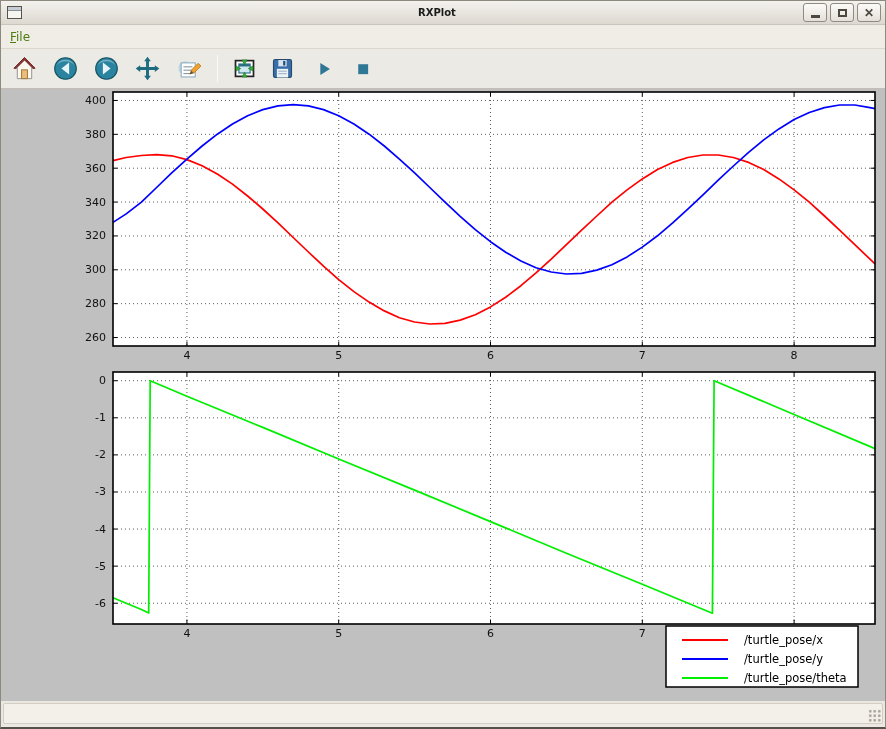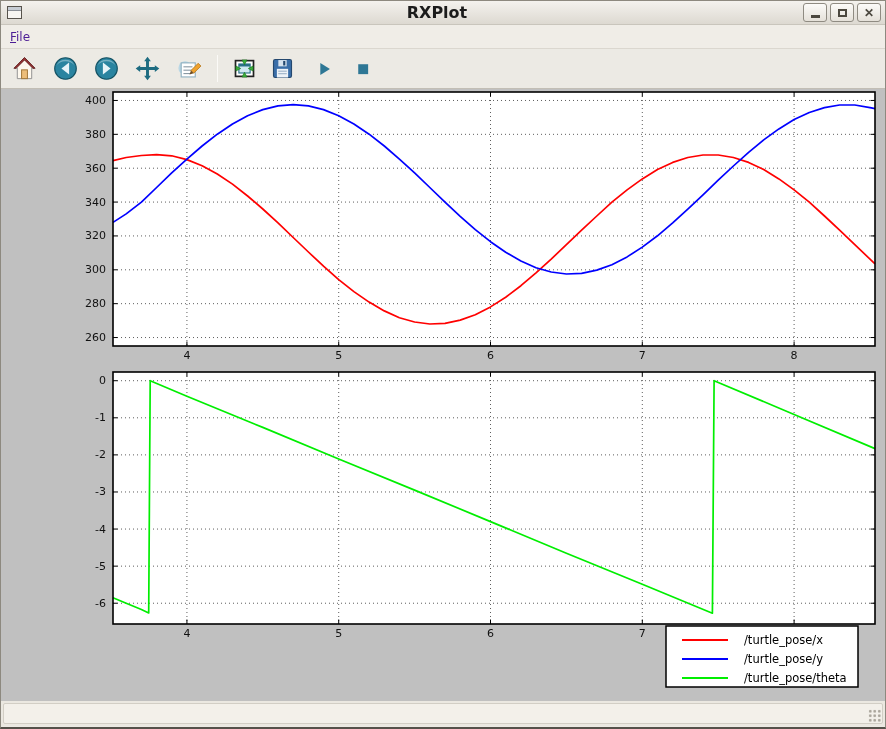--- a/index.html
+++ b/index.html
@@ -12,32 +12,32 @@
     overflow:hidden;
   }
   
   .titlebar{
     height:24px;display:flex;align-items:center;padding:0 4px;
     background:linear-gradient(#f4f2ee,#ddd9d1);
     border-bottom:1px solid #c9c5bc;position:relative;
   }
   .win-icon{width:15px;height:13px;border:1px solid #57534c;background:#f7f5f1;display:inline-block;margin-left:2px;}
   .win-icon::before{content:"";display:block;height:3px;background:#c7cdd4;border-bottom:1px solid #8b8f96;}
-  .title{position:absolute;left:0;right:12px;text-align:center;font-size:16px;font-weight:bold;color:#1b1b1b;pointer-events:none;}
+  .title{position:absolute;left:0;right:12px;text-align:center;font-size:10px;font-weight:bold;color:#1b1b1b;pointer-events:none;}
   .win-buttons{margin-left:auto;display:flex;gap:3px;z-index:2;}
   .wbtn{
     width:24px;height:19px;border:1px solid #8f8b82;border-radius:3px;
     background:linear-gradient(#fcfbf9,#e5e1d9);padding:0;display:flex;align-items:center;justify-content:center;cursor:default;
   }
   .glyph-min{width:9px;height:3px;background:#4c483f;margin-top:7px;}
   .glyph-max{width:9px;height:8px;border:2px solid #4c483f;}
   .glyph-close{font-size:12px;font-weight:bold;color:#4c483f;line-height:1;}
   
   .menubar{height:24px;background:#f0ede7;border-bottom:1px solid #dbd7cf;display:flex;align-items:center;}
-  .menu-item{font-size:12px;color:#4c1d95;padding:3px 9px;}
+  .menu-item{font-size:12px;color:#4d7c0f;padding:3px 9px;}
   
   .toolbar{height:40px;background:#eceae4;border-bottom:1px solid #c2beb5;display:flex;align-items:center;padding-left:9px;}
   .tbtn{border:none;background:transparent;padding:1px;margin-right:12px;height:30px;display:flex;align-items:center;cursor:default;}
   .tsep{width:1px;height:27px;background:#c5c1b8;border-right:1px solid #fbfaf7;margin:0 12px 0 2px;}
   .gap-md{margin-right:9px;} .gap-lg{margin-right:15px;}
   
   .figure{width:884px;height:612px;background:#c0c0c0;position:relative;}
   .figure svg{display:block;}
   
   .statusbar{height:25px;background:#ebe8e1;position:relative;padding:2px;}

